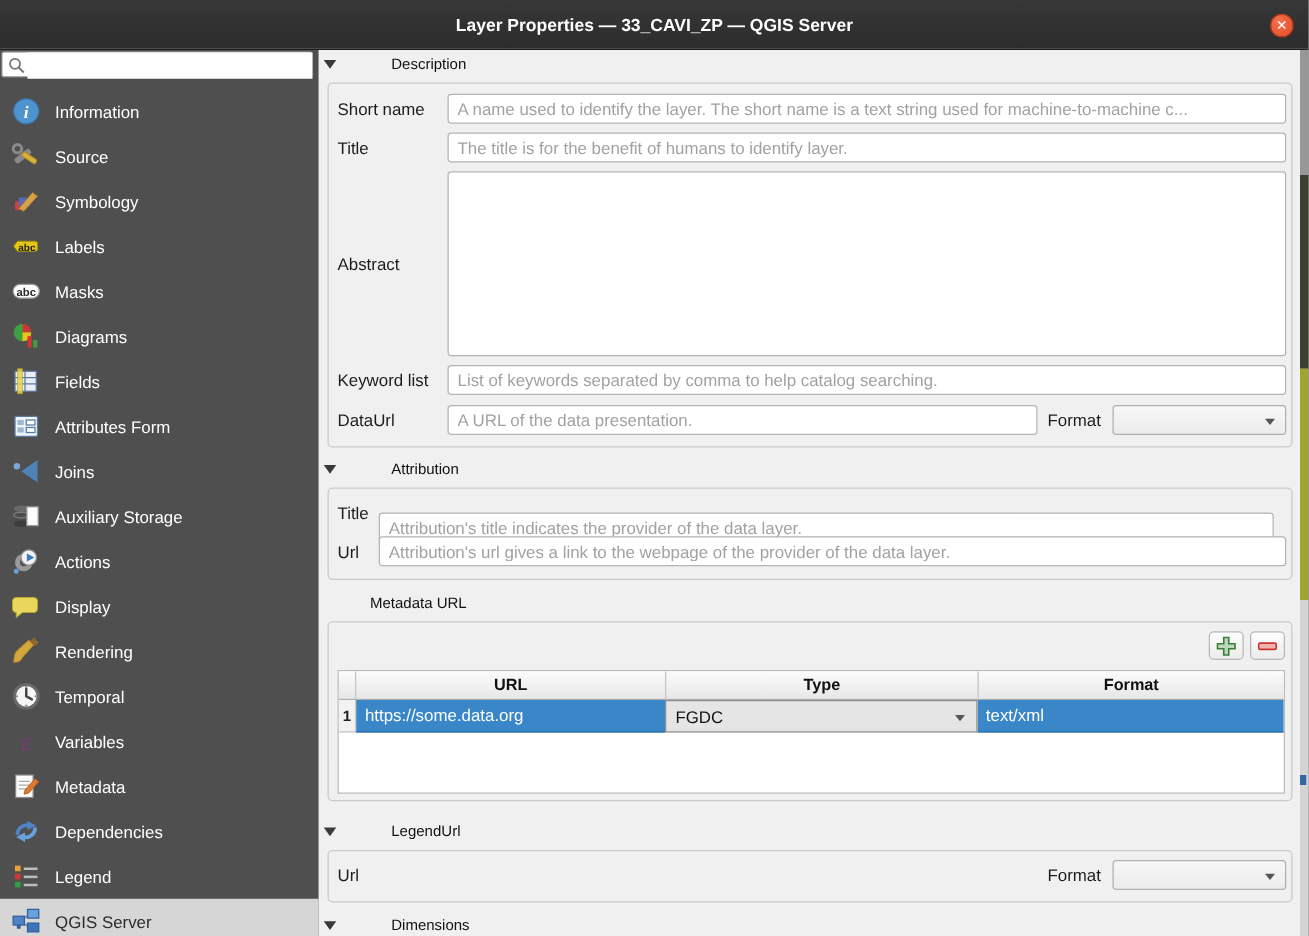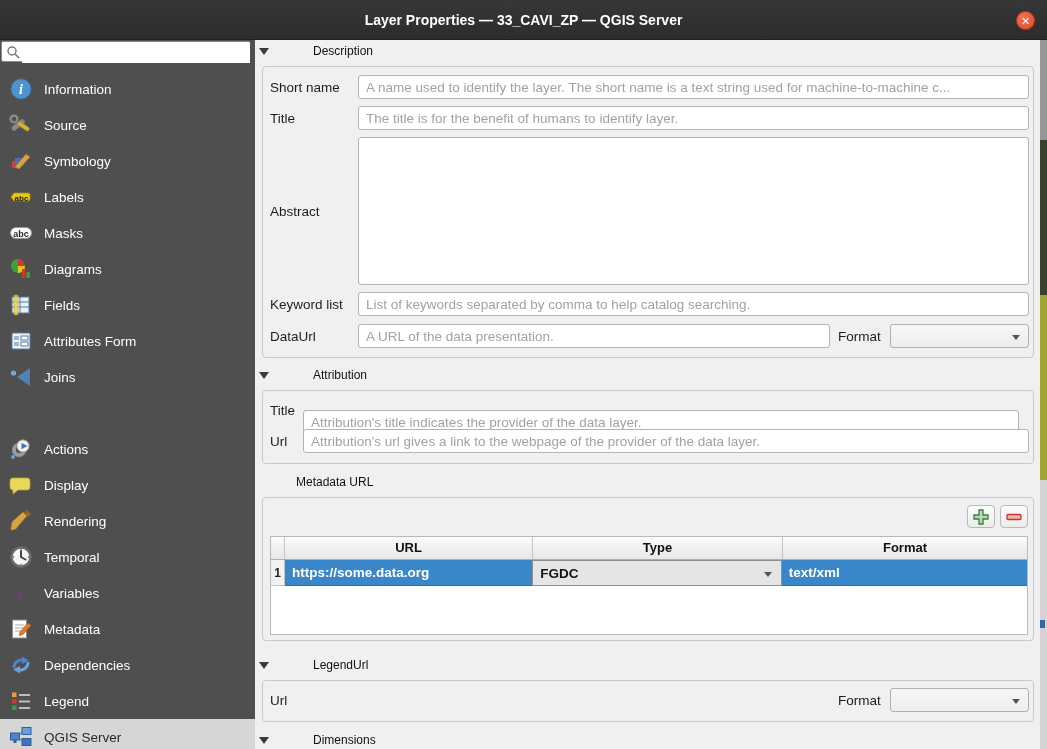--- a/index.html
+++ b/index.html
@@ -45,21 +45,21 @@
   
   .tool-btn{position:absolute;width:28px;height:23px;background:linear-gradient(#fdfdfd,#ececec);
     border:1px solid #b8b8b8;border-radius:4px;box-sizing:border-box;padding:0;cursor:pointer;
     display:flex;align-items:center;justify-content:center;}
   .mtable{position:absolute;left:270px;top:536px;width:758px;height:99px;background:#fff;
     border:1px solid #b9b9b9;box-sizing:border-box;overflow:hidden;}
   .thead{display:flex;height:22px;background:linear-gradient(#fbfbfb,#e7e7e7);border-bottom:1px solid #aeaeae;}
   .th{font-size:13px;font-weight:bold;color:#111;text-align:center;line-height:22px;
     border-right:1px solid #c4c4c4;box-sizing:border-box;}
   .trow{display:flex;height:26px;}
-  .td{font-size:13.5px;line-height:26px;box-sizing:border-box;overflow:hidden;white-space:nowrap;font-weight:bold;}
+  .td{font-size:13.5px;line-height:26px;box-sizing:border-box;overflow:hidden;white-space:nowrap;}
   .td.num{background:#f2f2f2;border-right:1px solid #c4c4c4;border-bottom:1px solid #c4c4c4;
     text-align:center;font-weight:bold;color:#222;font-size:12px;}
   .td.sel{background:#3987c9;color:#fff;padding-left:7px;border-bottom:1px solid #2f6ea6;}
   .td.typecell{position:relative;background:#e5e5e5;border:1px solid #8f8f8f;color:#111;padding-left:7px;}
   .td.typecell .carrow{position:absolute;right:9px;top:11px;width:0;height:0;
     border-left:4px solid transparent;border-right:4px solid transparent;border-top:5px solid #555;}
 
   
   .sliver{position:absolute;left:1040px;width:7px;}
 </style>
@@ -167,20 +167,32 @@
       <span>Attributes Form</span>
     </div>
     <div class="side-item" style="top:319px">
       <span class="icn">
           <svg width="24" height="24" viewBox="0 0 24 24">
             <circle cx="4.5" cy="8" r="2.6" fill="#7aa7d8"></circle>
             <path d="M21 3 L8 12 L21 21 z" fill="#4f83b8"></path>
           </svg>
         </span>
       <span>Joins</span>
+    </div>
+    <div class="side-item" style="top:355px">
+      <span class="icn">
+          <svg width="24" height="24" viewBox="0 0 24 24">
+            <rect x="2" y="6" width="12" height="12" fill="#4c4c4c"></rect>
+            <ellipse cx="8" cy="6" rx="6" ry="2.6" fill="#6a6a6a"></ellipse>
+            <ellipse cx="8" cy="18" rx="6" ry="2.6" fill="#3c3c3c"></ellipse>
+            <ellipse cx="8" cy="11" rx="6" ry="2.2" fill="none" stroke="#7c7c7c"></ellipse>
+            <rect x="12.5" y="4.5" width="9" height="15" fill="#fcfcfc" stroke="#9a9a9a"></rect>
+          </svg>
+        </span>
+      <span>Auxiliary Storage</span>
     </div>
     <div class="side-item" style="top:391px">
       <span class="icn">
           <svg width="24" height="24" viewBox="0 0 24 24">
             <circle cx="10" cy="13" r="7" fill="#9a9a9a"></circle>
             <circle cx="10" cy="13" r="3" fill="#4f4f4f"></circle>
             <circle cx="14" cy="9" r="6.2" fill="#f2f2f2" stroke="#8a8a8a"></circle>
             <path d="M12.5 5.8 l6 3.2 -6 3.2 z" fill="#3a7abd"></path>
             <circle cx="4" cy="20" r="2" fill="#6a9fd8"></circle>
           </svg>

